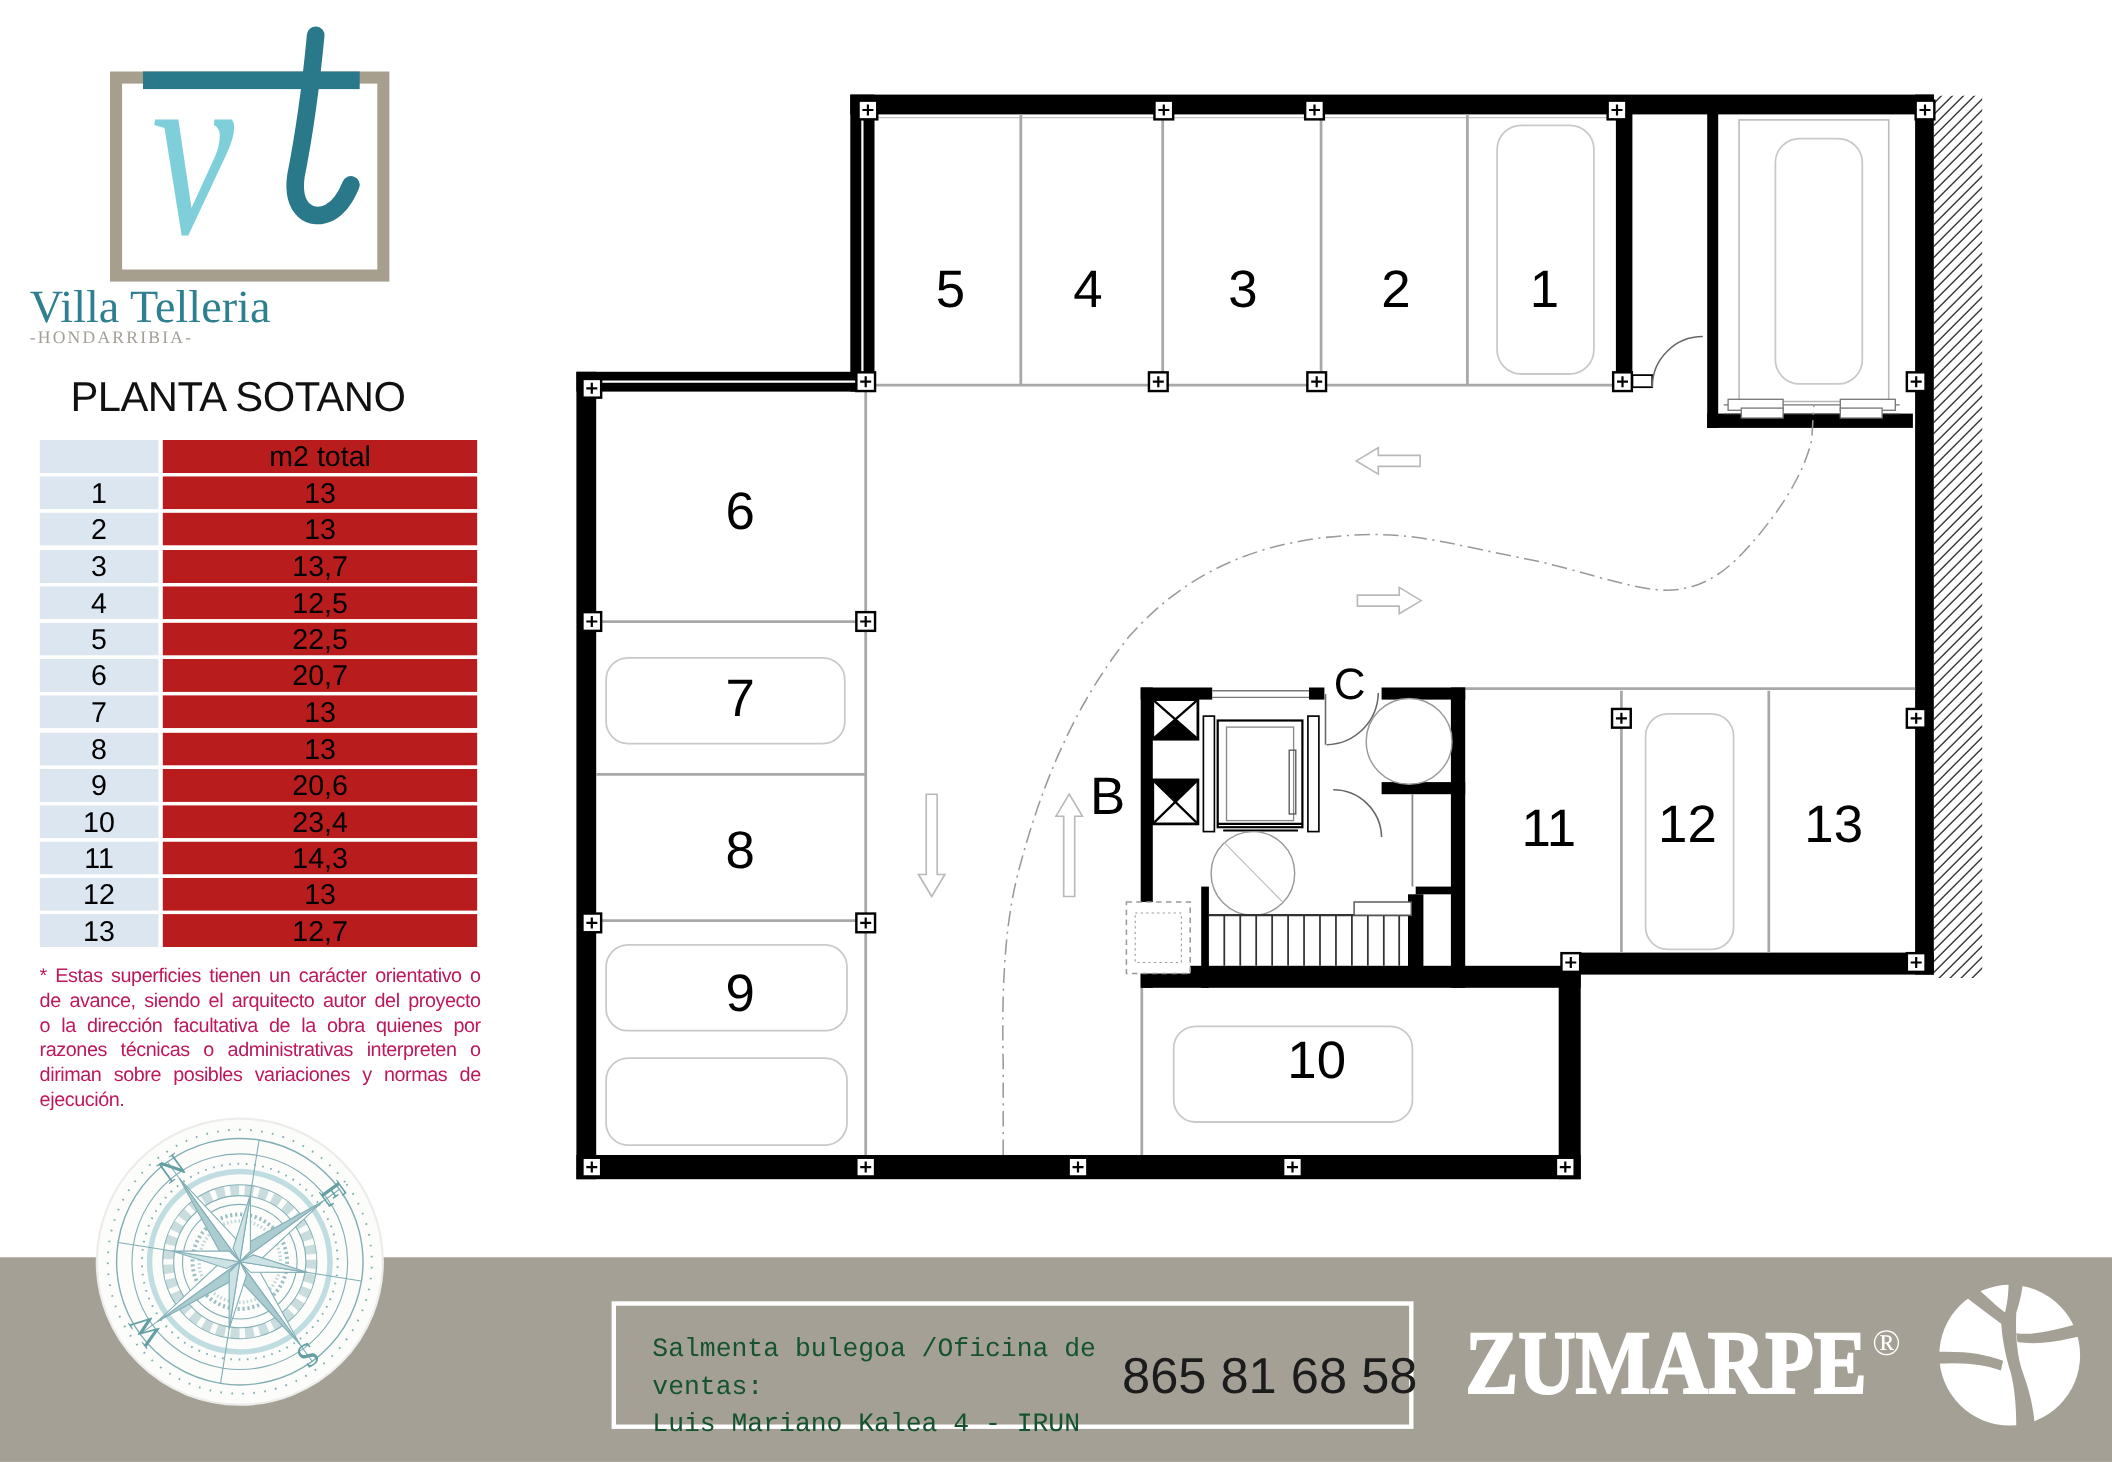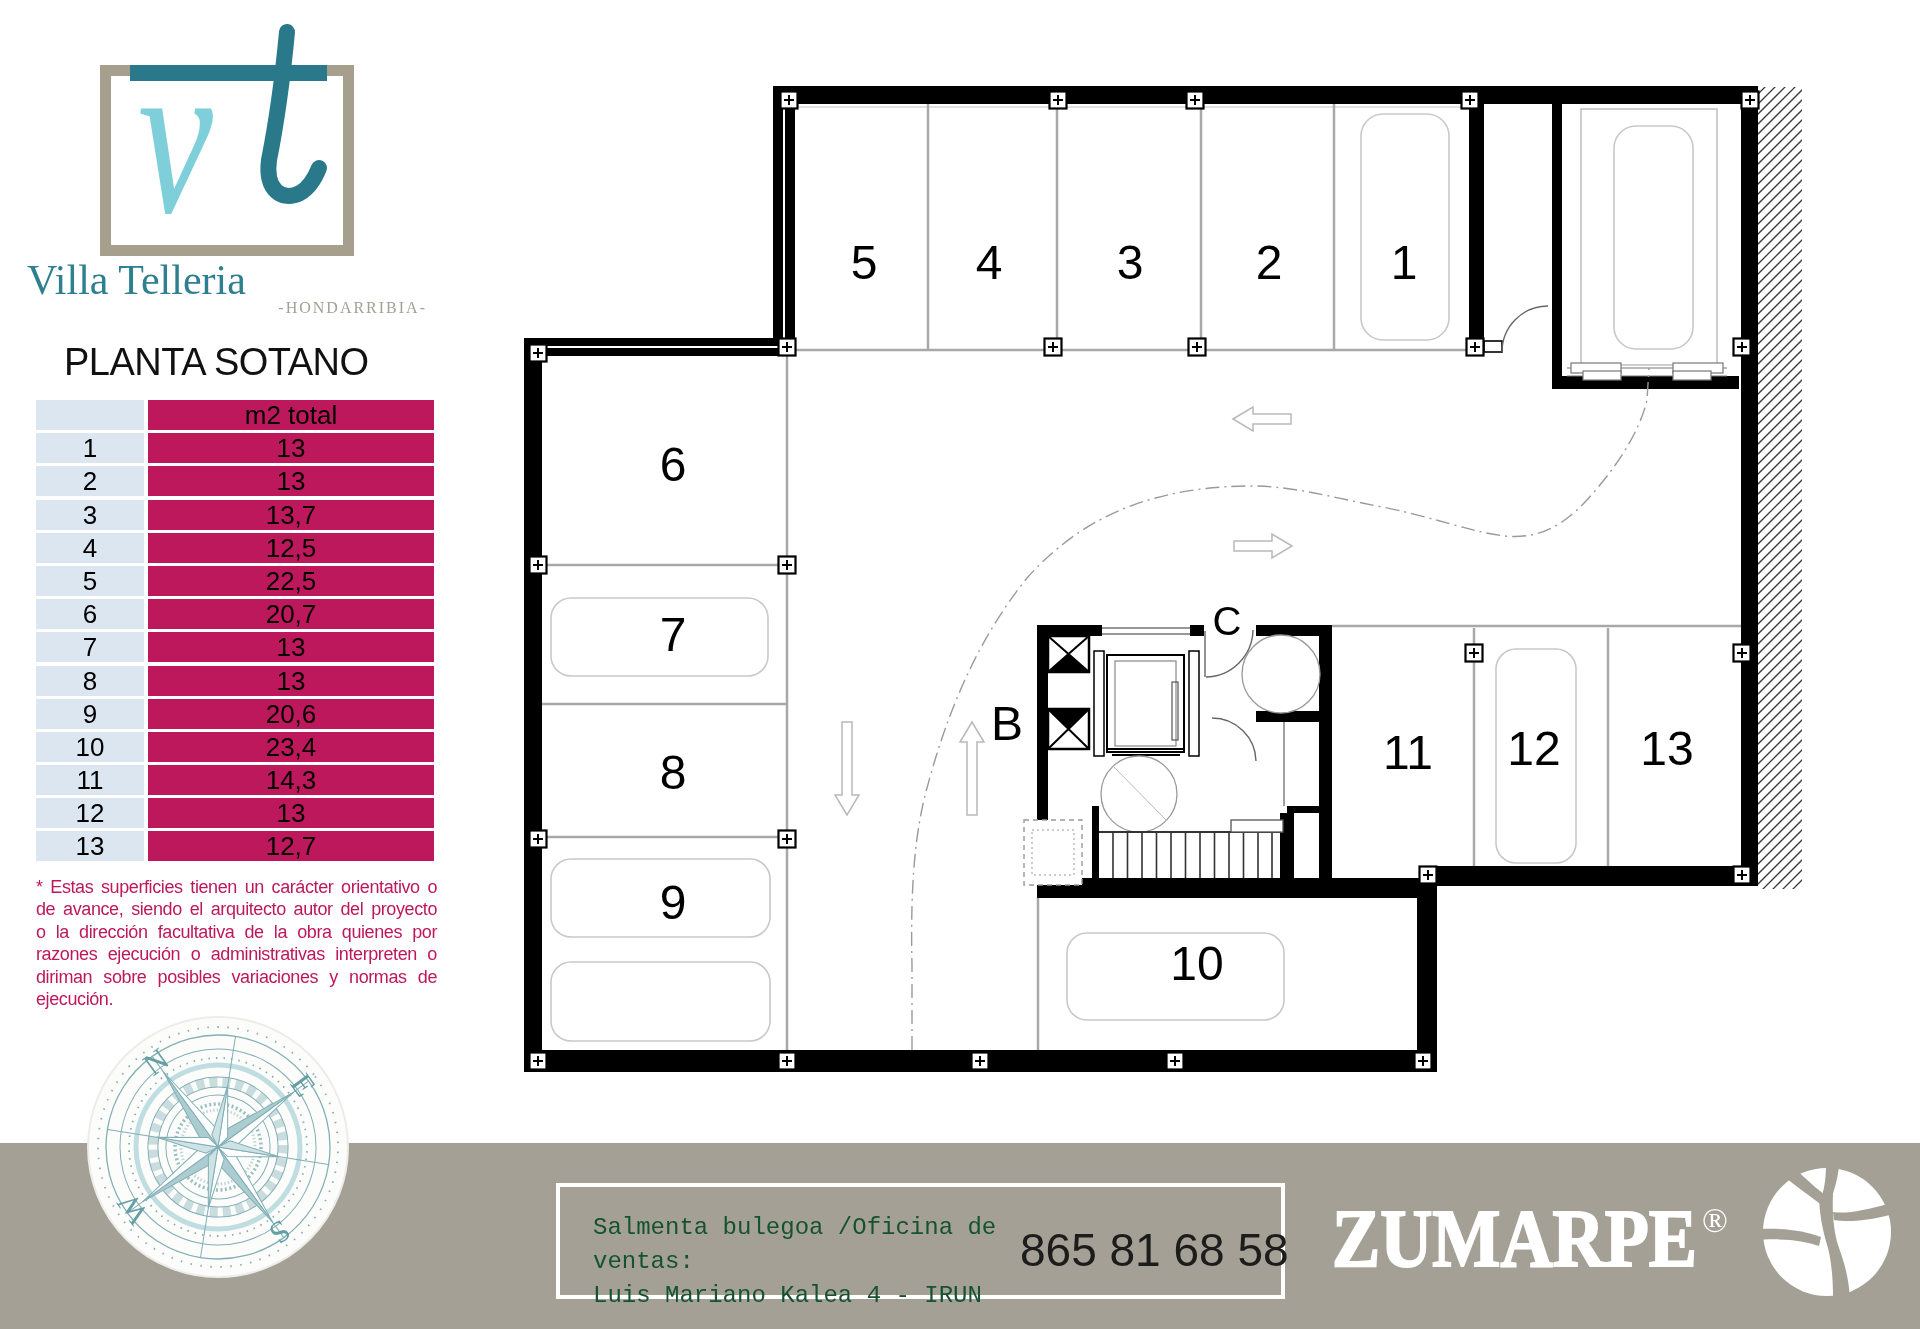--- a/index.html
+++ b/index.html
@@ -1,41 +1,41 @@
 <!DOCTYPE html>
 <html><head>
 <meta charset="utf-8">
 <style>
   html,body{margin:0;padding:0;}
   body{width:1920px;height:1329px;position:relative;background:#ffffff;overflow:hidden;
        font-family:"Liberation Sans", sans-serif;}
   .abs{position:absolute;}
   .tr{height:30px;margin-bottom:3.2px;overflow:hidden;}
   .tr .c1{float:left;width:108px;height:30px;background:#dce6f1;text-align:center;font-size:26px;line-height:30px;color:#000;}
-  .tr .c2{float:right;width:286px;height:30px;background:#be185d;text-align:center;font-size:26px;line-height:30px;color:#000;}
+  .tr .c2{float:right;width:286px;height:30px;background:#b91c1c;text-align:center;font-size:26px;line-height:30px;color:#000;}
 </style>
 </head>
 <body>
 
 <div class="abs" style="left:0;top:1143px;width:1920px;height:186px;background:#a5a095;"></div>
 
 <svg class="abs" style="left:60px;top:0px;" width="360" height="330" viewBox="0 0 360 330">
 
   <rect x="45.5" y="70.5" width="243" height="180" fill="#ffffff" stroke="#a69f8d" stroke-width="11"></rect>
 
   <text x="0" y="212" font-family="Liberation Serif, serif" font-style="italic" font-size="225" fill="#7fcfdb" transform="translate(78) scale(0.75 1)">v</text>
 
   <rect x="70" y="65" width="197" height="16" fill="#29798a"></rect>
 
   <path d="M227,32 C222,85 214,135 209,160 C205,190 222,202 240,193 C249,188 255,178 259,168" fill="none" stroke="#29798a" stroke-width="16" stroke-linecap="round"></path>
 </svg>
 
 <div class="abs" style="left:27px;top:256px;width:400px;color:#2e7f8f;font-family:'Liberation Serif',serif;font-size:42px;">Villa Telleria</div>
 
-<div class="abs" style="left:27px;top:299px;width:400px;text-align:right;color:#a3a096;font-family:'Liberation Serif',serif;font-size:16px;letter-spacing:2px;">-HONDARRIBIA-</div>
+<div class="abs" style="left:27px;top:299px;width:400px;text-align:left;color:#a3a096;font-family:'Liberation Serif',serif;font-size:16px;letter-spacing:2px;">-HONDARRIBIA-</div>
 
 <div class="abs" style="left:64px;top:341px;color:#111;font-size:38px;letter-spacing:-0.5px;">PLANTA SOTANO</div>
 
 <div class="abs" style="left:36px;top:400px;width:398px;">
 
   <div class="tr">
       <div class="c1"></div>
       <div class="c2">m2 total</div>
     </div>
 
@@ -102,21 +102,21 @@
   <div class="tr">
       <div class="c1">13</div>
       <div class="c2">12,7</div>
     </div>
 </div>
 
 <div class="abs" style="left:36px;top:876px;width:401px;color:#be185d;font-size:18px;letter-spacing:-0.4px;line-height:22.4px;">
   <div style="text-align:justify;text-align-last:justify;">* Estas superficies tienen un carácter orientativo o</div>
   <div style="text-align:justify;text-align-last:justify;">de avance, siendo el arquitecto autor del proyecto</div>
   <div style="text-align:justify;text-align-last:justify;">o la dirección facultativa de la obra quienes por</div>
-  <div style="text-align:justify;text-align-last:justify;">razones ejecución o administrativas interpreten o</div>
+  <div style="text-align:justify;text-align-last:justify;">razones técnicas o administrativas interpreten o</div>
   <div style="text-align:justify;text-align-last:justify;">diriman sobre posibles variaciones y normas de</div>
   <div>ejecución.</div>
 </div>
 
 <div class="abs" style="left:556px;top:1183px;width:729px;height:116px;border:4px solid #ffffff;box-sizing:border-box;">
 
   <div class="abs" style="left:33px;top:24px;width:440px;color:#14532d;font-size:24px;line-height:34px;font-family:Liberation Mono, monospace;">Salmenta bulegoa /Oficina de ventas:<br>Luis Mariano Kalea 4 - IRUN</div>
 
   <div class="abs" style="left:460px;top:36px;white-space:nowrap;color:#1c1c1c;font-size:46px;">865 81 68 58</div>
 </div>

